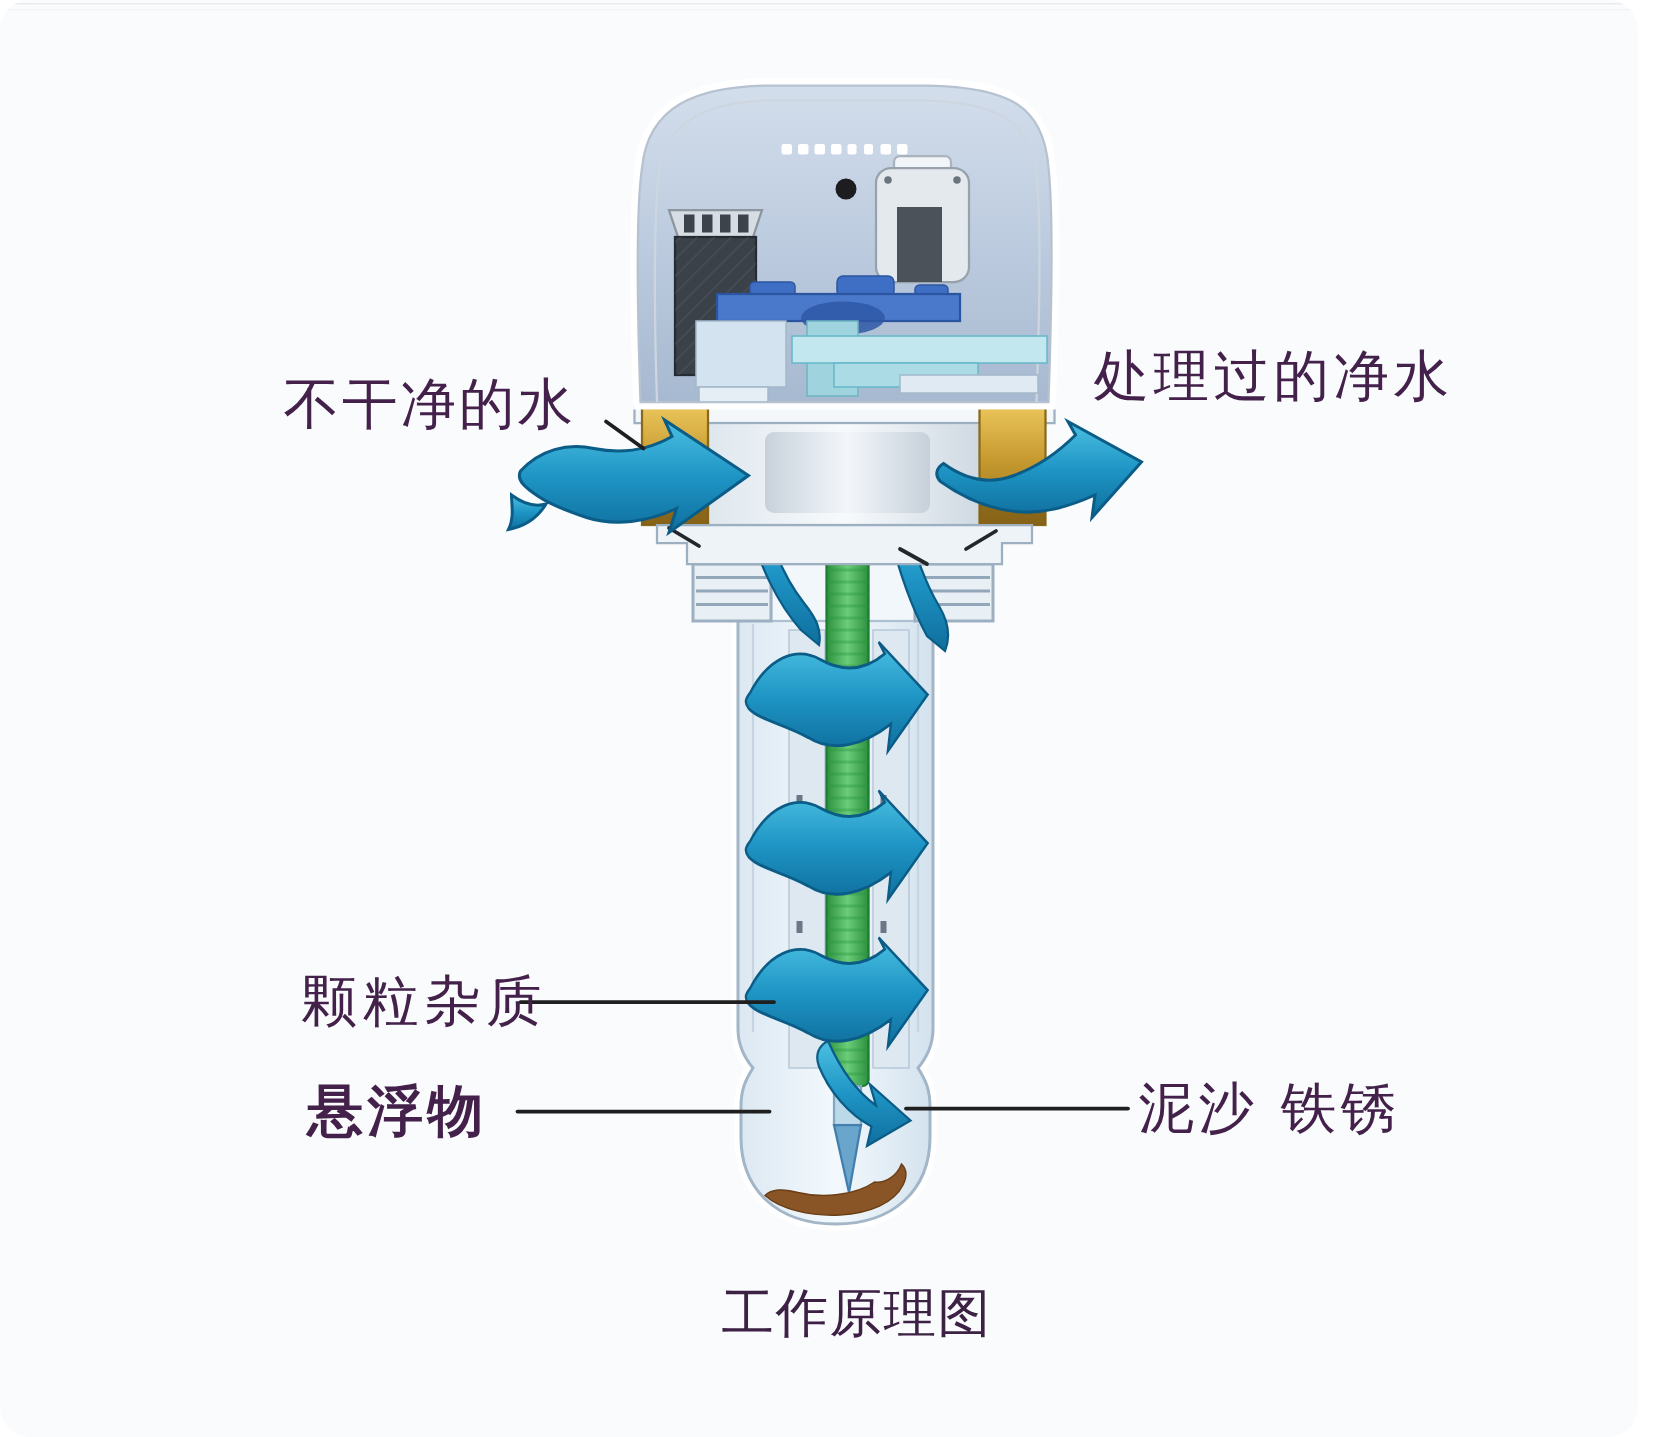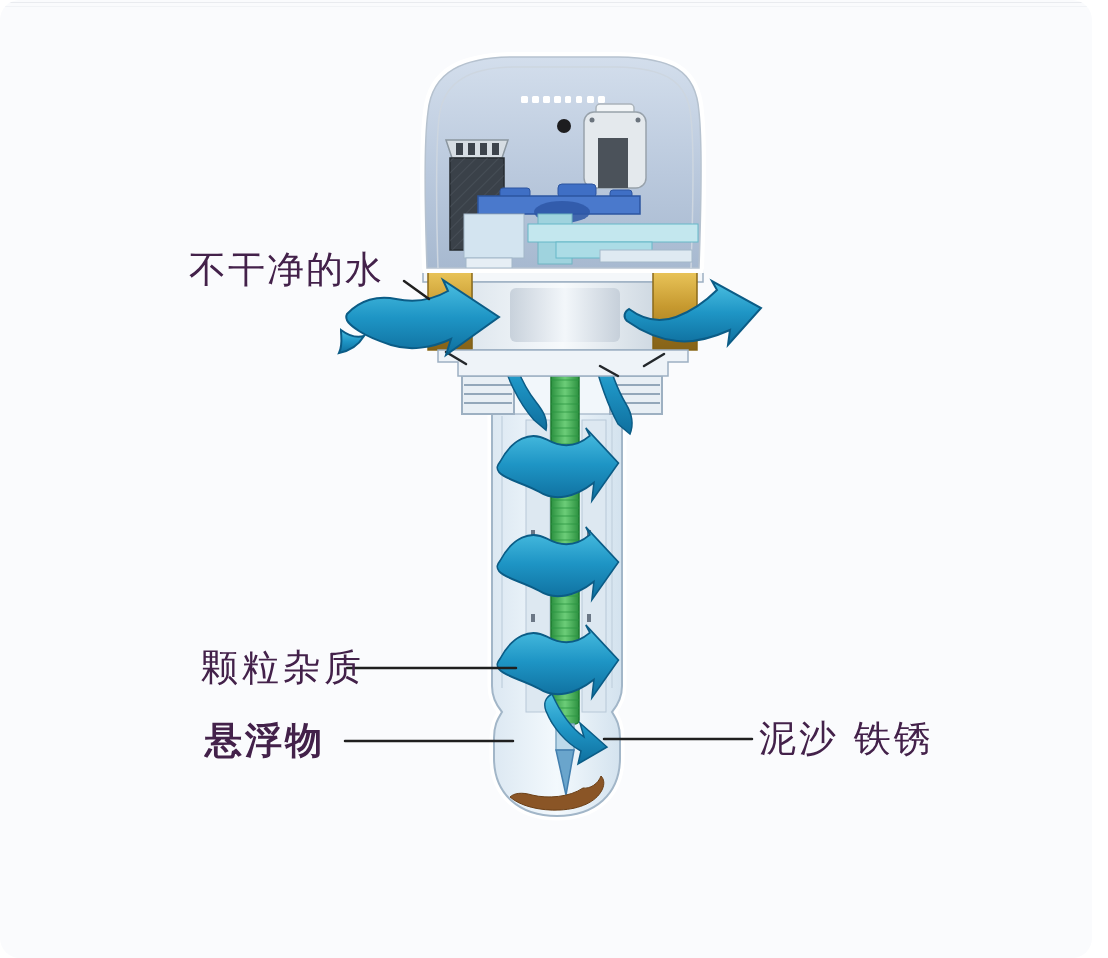--- a/index.html
+++ b/index.html
@@ -214,20 +214,22 @@
     <g stroke="#1f1f1f" stroke-width="2.5" stroke-linecap="round">
       <line x1="404" y1="281" x2="429" y2="299"></line>
       <line x1="347" y1="668" x2="516" y2="668"></line>
       <line x1="345" y1="741" x2="513" y2="741"></line>
       <line x1="604" y1="739" x2="752" y2="739"></line>
     </g>
   </svg>
 
   <div class="lbl" style="left:189px;top:250px;">不干净的水</div>
 
+  <div class="lbl" style="left:729px;top:231px;letter-spacing:3px;">处理过的净水</div>
 
   <div class="lbl" style="left:161px;top:648px;letter-spacing:4px;margin-left:40px;">颗粒杂质</div>
 
   <div class="lbl" style="left:205px;top:721px;letter-spacing:3px;font-weight:bold;">悬浮物</div>
 
   <div class="lbl" style="left:759px;top:719px;letter-spacing:3px;">泥沙 铁锈</div>
 
+  <div class="lbl caption" style="left:481px;top:857px;">工作原理图</div>
 </div>
 
 </body></html>

